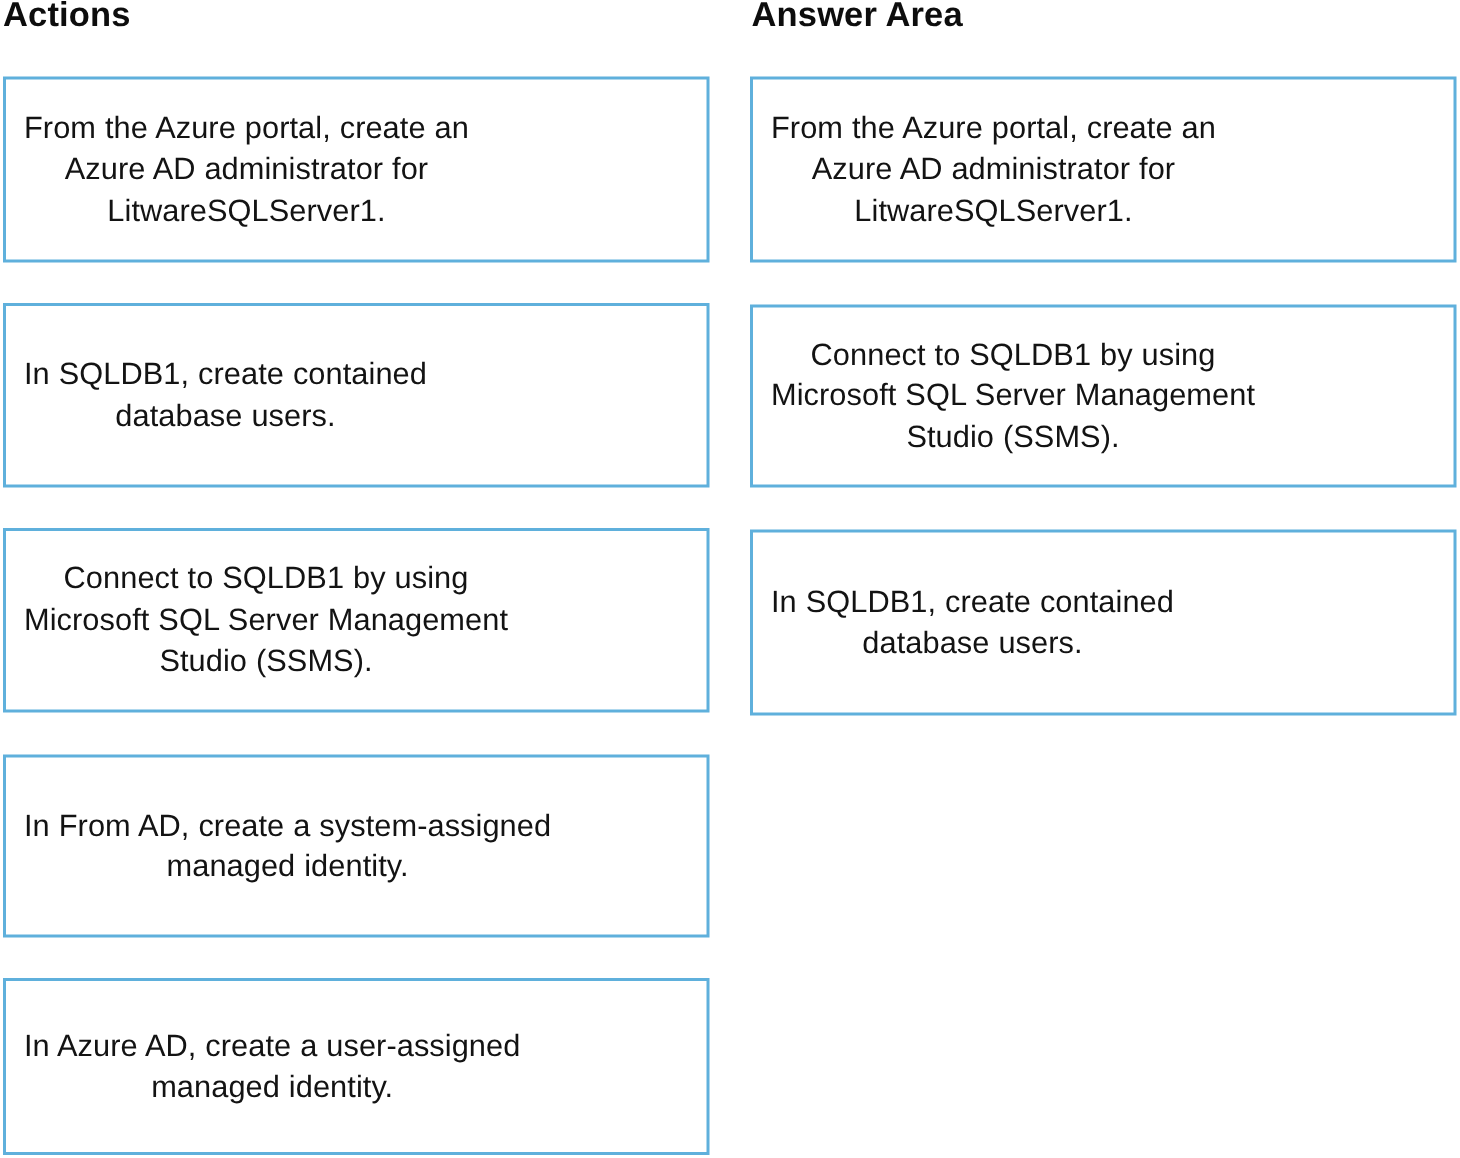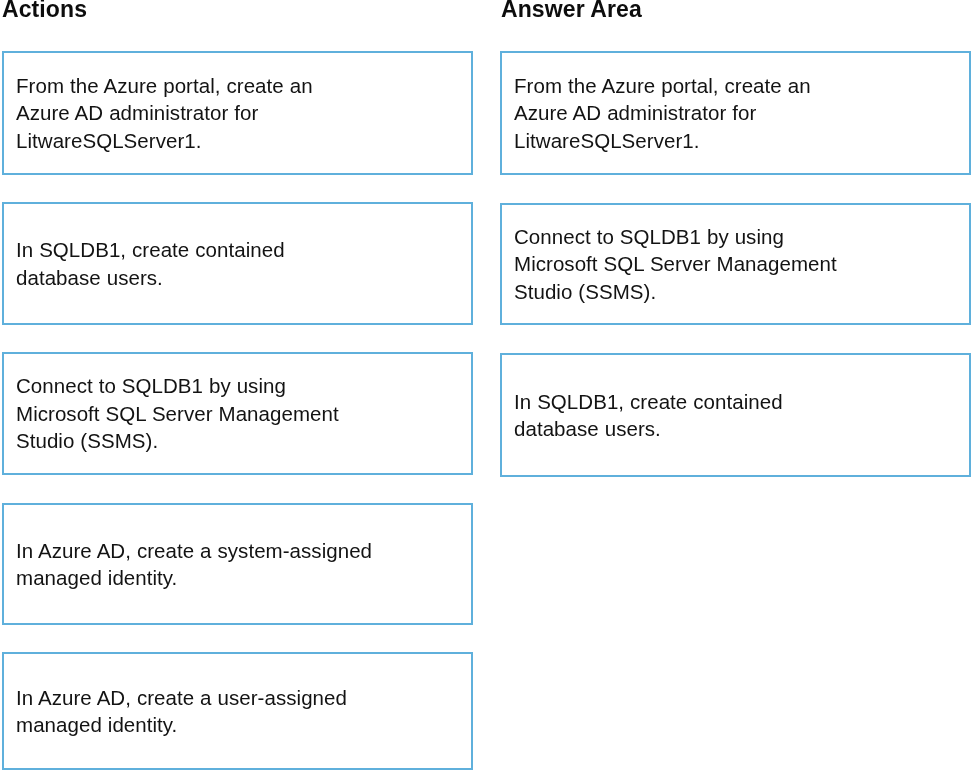--- a/index.html
+++ b/index.html
@@ -64,20 +64,21 @@
     align-items: center;
     padding: 0 10px 0 12px;
   }
   .opt-box .opt-text {
     font-size: 20.5px;
     line-height: 27.5px;
     color: #131313;
     letter-spacing: 0.05px;
     word-spacing: 0.2px;
     white-space: pre-line;
+    text-align: center;
   }
 
   
   .actions-col .opt-box { left: 2px; width: 471px; }
   .actions-col .box-1 { top: 51px;  height: 124px; }
   .actions-col .box-2 { top: 202px; height: 123px; }
   .actions-col .box-3 { top: 352px; height: 123px; }
   .actions-col .box-4 { top: 503px; height: 122px; }
   .actions-col .box-5 { top: 652px; height: 118px; }
 
@@ -107,21 +108,21 @@
 database users.</span>
     </div>
 
     <div class="opt-box box-3">
       <span class="opt-text">Connect to SQLDB1 by using
 Microsoft SQL Server Management
 Studio (SSMS).</span>
     </div>
 
     <div class="opt-box box-4">
-      <span class="opt-text">In Azure AD, create a system-assigned
+      <span class="opt-text">In From AD, create a system-assigned
 managed identity.</span>
     </div>
 
     <div class="opt-box box-5">
       <span class="opt-text">In Azure AD, create a user-assigned
 managed identity.</span>
     </div>
 
   </div>
 

